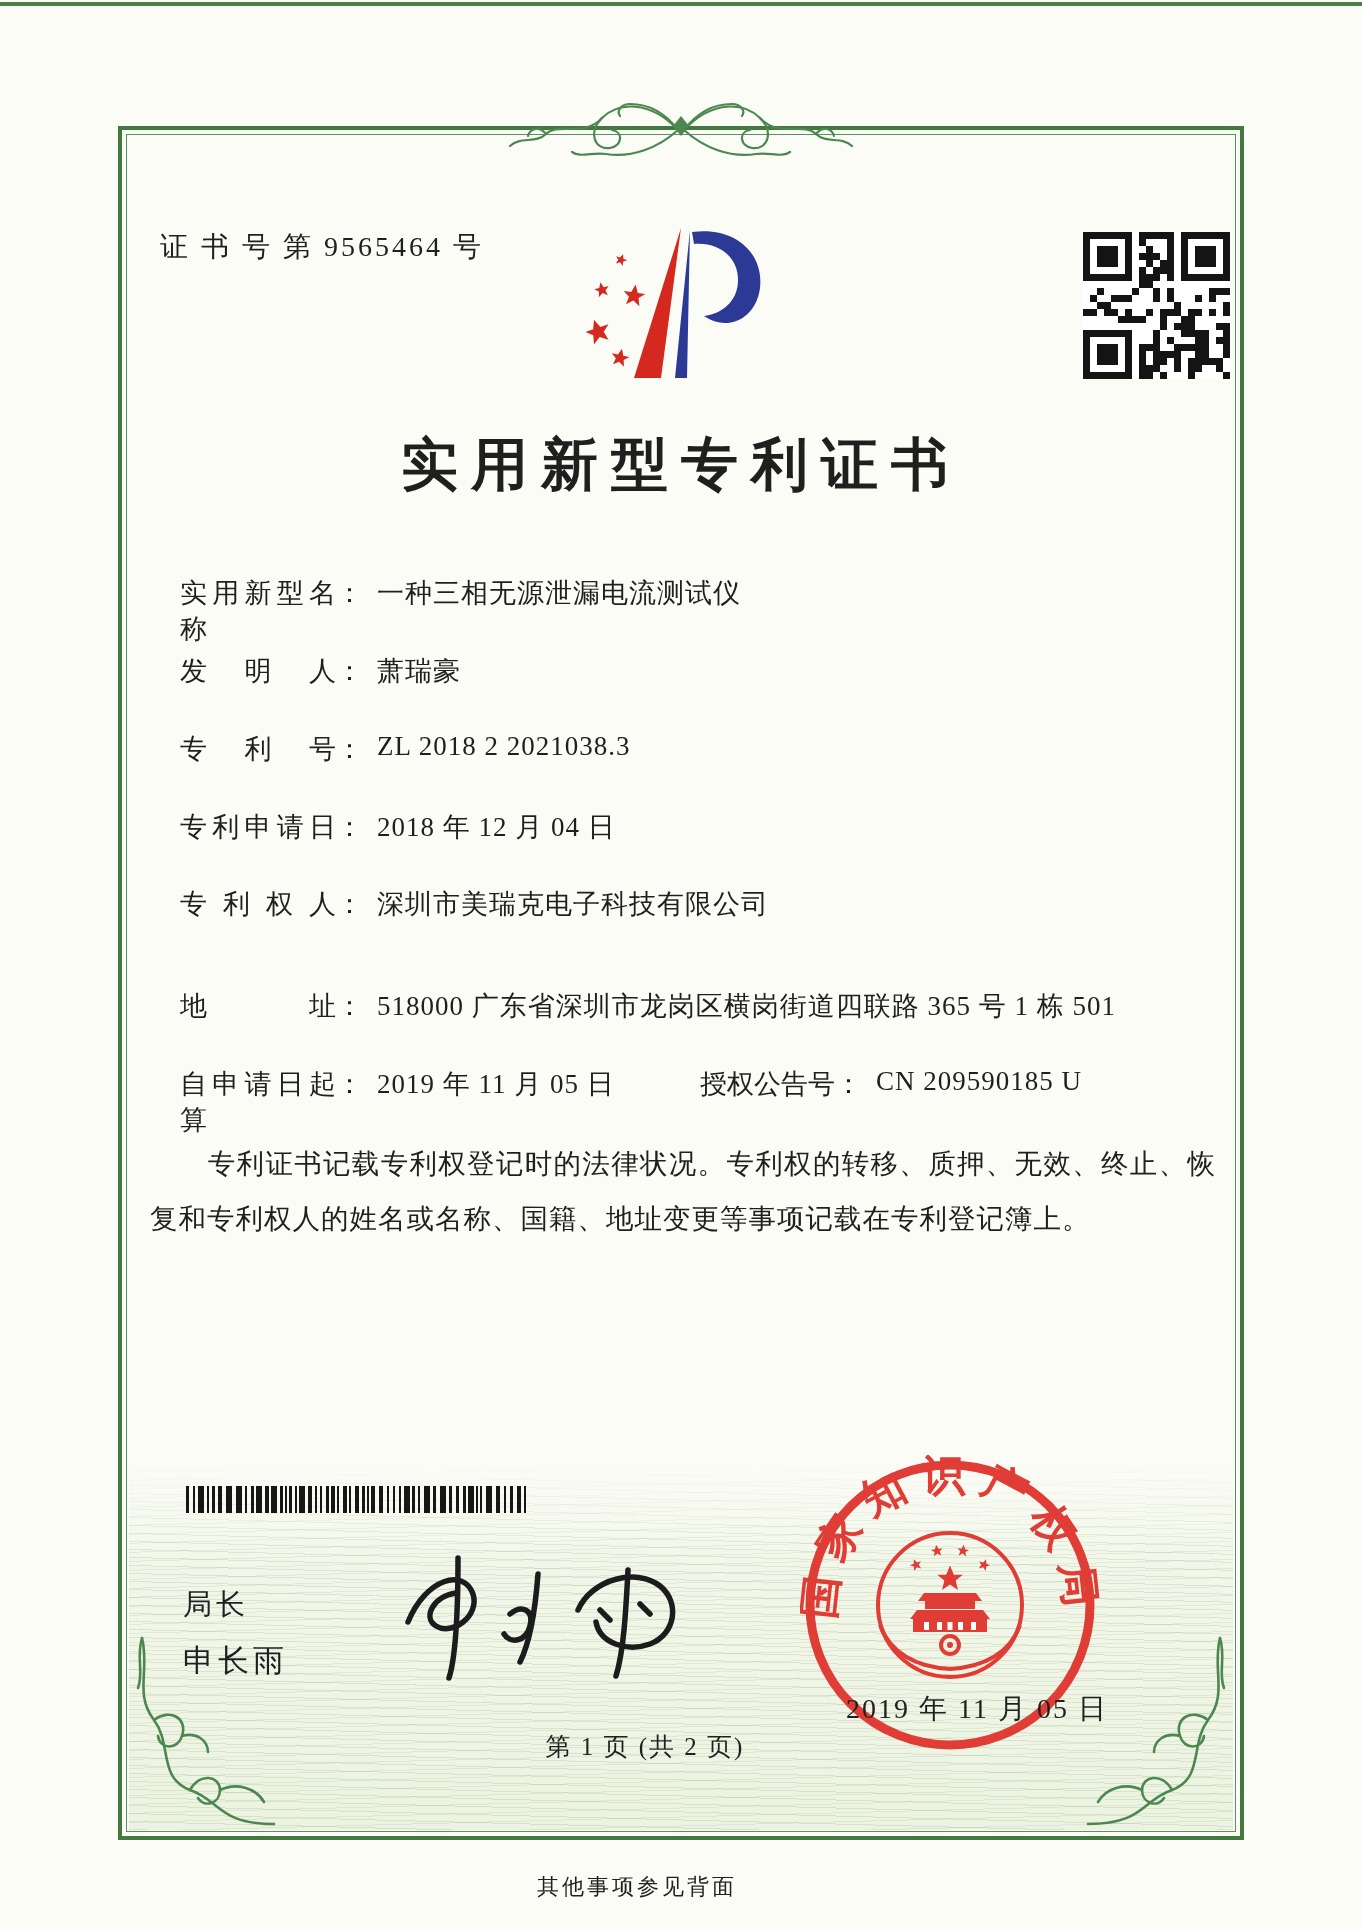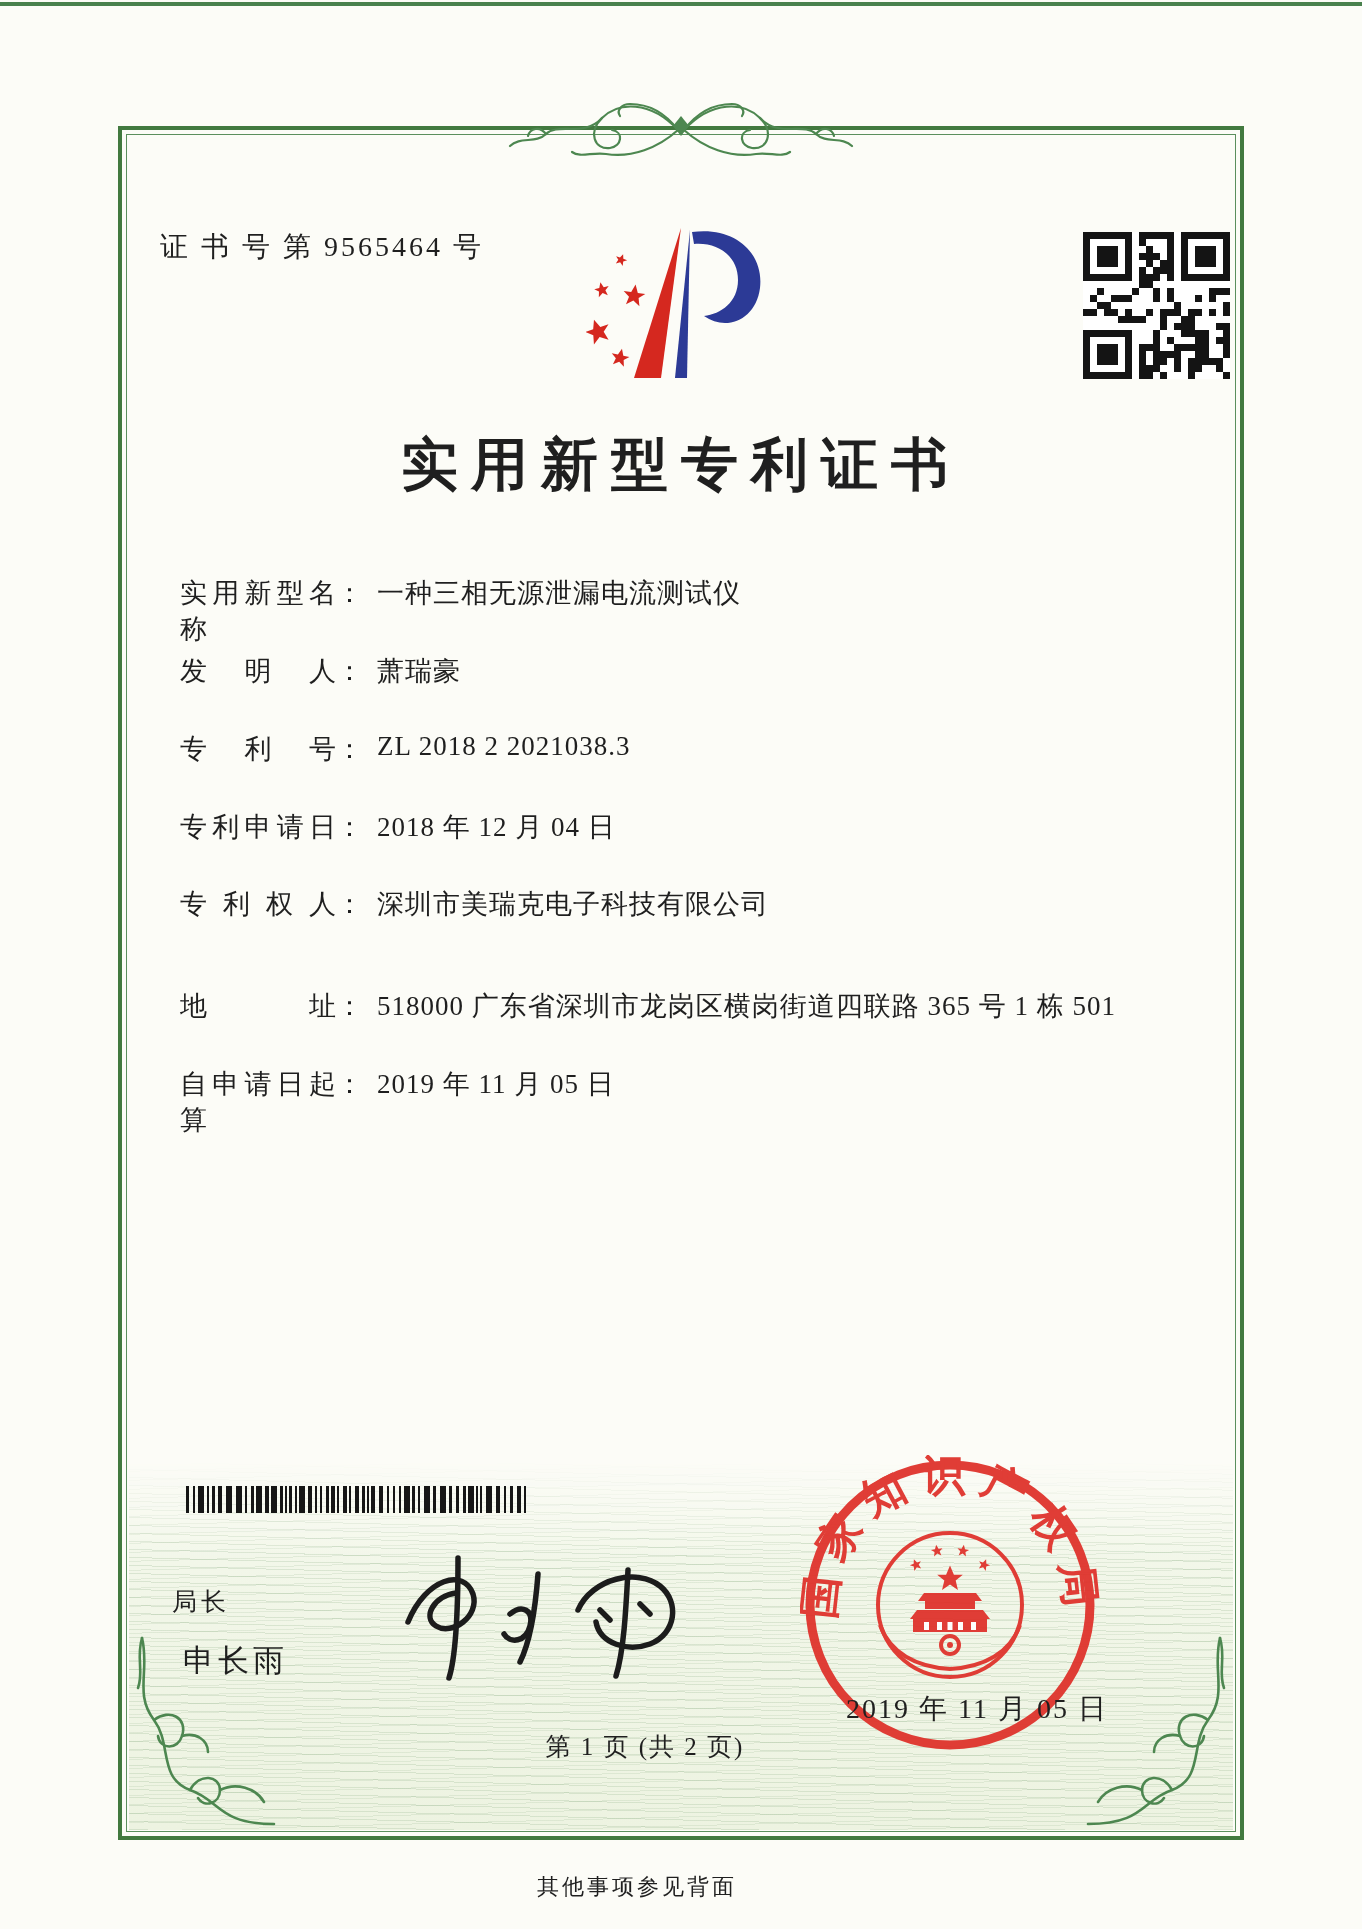--- a/index.html
+++ b/index.html
@@ -28,21 +28,21 @@
   .content{z-index:3;}
   .cert-no{left:160px;top:228px;font-size:28px;letter-spacing:3px;z-index:3;}
   .title{left:0;top:427px;width:1362px;text-align:center;font-size:57px;font-weight:700;letter-spacing:13px;z-index:3;}
   .field-row{left:180px;width:1050px;font-size:27px;z-index:3;}
   .flabel{display:inline-block;width:156px;text-align:justify;text-align-last:justify;vertical-align:top;}
   .fcolon{display:inline-block;vertical-align:top;}
   .fvalue{display:inline-block;margin-left:14px;vertical-align:top;letter-spacing:1px;}
   .grant-second{position:absolute;left:520px;top:0;white-space:nowrap;}
   .paras{left:150px;top:1136px;width:1066px;font-size:27.5px;line-height:55px;letter-spacing:1px;z-index:3;text-align:justify;}
   .paras p{margin:0;text-indent:2.1em;}
-  .signer-title{left:172px;top:1585px;font-size:25px;letter-spacing:4px;z-index:3;}
+  .signer-title{left:183px;top:1585px;font-size:29px;letter-spacing:4px;z-index:3;}
   .signer-name{left:183px;top:1640px;font-size:31px;letter-spacing:4px;z-index:3;}
   .signature{left:388px;top:1548px;z-index:4;}
   .seal{left:800px;top:1455px;z-index:3;opacity:.94;}
   .seal-date{left:846px;top:1690px;font-size:28px;letter-spacing:2px;z-index:4;}
   .page-info{left:645px;top:1730px;transform:translateX(-50%);font-size:25px;letter-spacing:2px;z-index:3;}
   .back-note{left:637px;top:1872px;transform:translateX(-50%);font-size:22px;letter-spacing:3px;z-index:3;}
   .barcode{left:186px;top:1486px;z-index:3;}
   .qr{left:1083px;top:232px;z-index:3;}
   .logo{left:586px;top:192px;z-index:3;}
   .ornament-top{left:500px;top:92px;z-index:3;}
@@ -265,23 +265,27 @@
   <span class="flabel">专利申请日</span><span class="fcolon">：</span><span class="fvalue">2018 年 12 月 04 日</span>
 </div>
 <div class="abs field-row content" style="top:886px">
   <span class="flabel">专利权人</span><span class="fcolon">：</span><span class="fvalue">深圳市美瑞克电子科技有限公司</span>
 </div>
 <div class="abs field-row content" style="top:988px">
   <span class="flabel">地址</span><span class="fcolon">：</span><span class="fvalue">518000 广东省深圳市龙岗区横岗街道四联路 365 号 1 栋 501</span>
 </div>
 <div class="abs field-row content" style="top:1066px">
   <span class="flabel">自申请日起算</span><span class="fcolon">：</span><span class="fvalue">2019 年 11 月 05 日</span>
+  <span class="grant-second">
+    <span>授权公告号</span><span>：</span><span class="fvalue">CN 209590185 U</span>
+  </span>
 </div>
 
 <div class="abs paras content">
+  <p>专利证书记载专利权登记时的法律状况。专利权的转移、质押、无效、终止、恢复和专利权人的姓名或名称、国籍、地址变更等事项记载在专利登记簿上。</p>
 </div>
 
 <svg class="abs barcode" width="343" height="27" viewBox="0 0 343 27">
   <g id="barcode-bars" fill="#161616">
       <rect x="0" y="0" width="3" height="27"></rect>
       <rect x="7" y="0" width="2" height="27"></rect>
       <rect x="12" y="0" width="6" height="27"></rect>
       <rect x="21" y="0" width="2" height="27"></rect>
       <rect x="26" y="0" width="3" height="27"></rect>
       <rect x="32" y="0" width="4" height="27"></rect>

